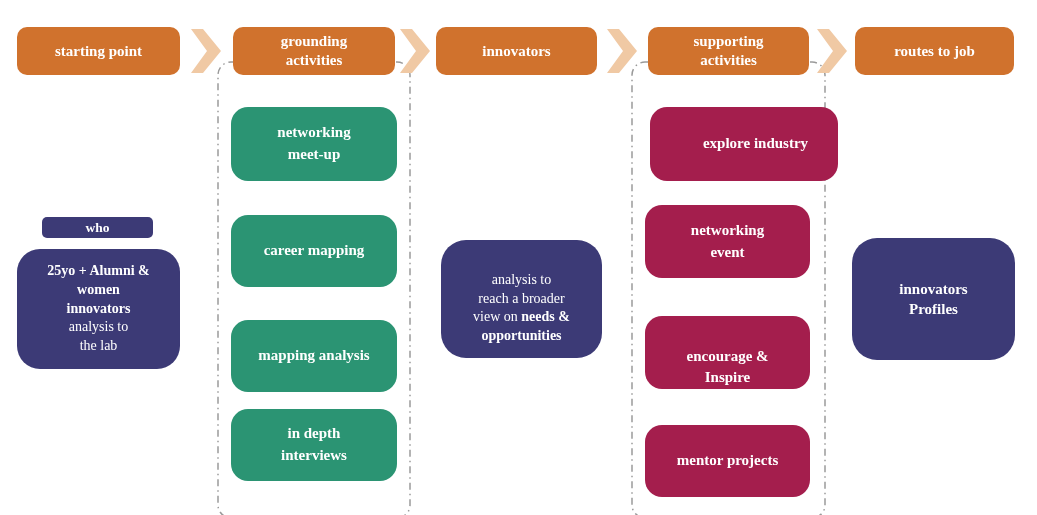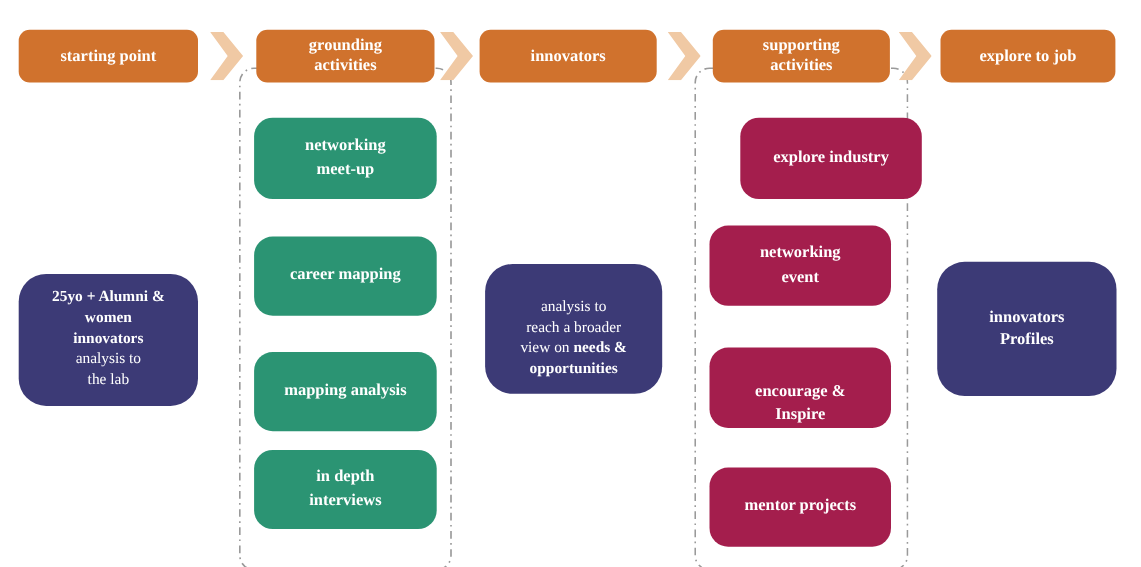--- a/index.html
+++ b/index.html
@@ -61,37 +61,40 @@
 activities</span>
   </div>
   <div class="abs stage" style="left:436px; top:8px; width:161px; height:48px;">
     <span>innovators</span>
   </div>
   <div class="abs stage" style="left:648px; top:8px; width:161px; height:48px;">
     <span>supporting
 activities</span>
   </div>
   <div class="abs stage" style="left:855px; top:8px; width:159px; height:48px;">
-    <span>explore to job</span>
+    <span>routes to job</span>
   </div>
 
   <svg class="abs chev" style="left:191px; top:10px;" width="30" height="44" viewBox="0 0 30 44">
     <polygon points="0,0 12,0 30,22 12,44 0,44 16,22"></polygon>
   </svg>
   <svg class="abs chev" style="left:400px; top:10px;" width="30" height="44" viewBox="0 0 30 44">
     <polygon points="0,0 12,0 30,22 12,44 0,44 16,22"></polygon>
   </svg>
   <svg class="abs chev" style="left:607px; top:10px;" width="30" height="44" viewBox="0 0 30 44">
     <polygon points="0,0 12,0 30,22 12,44 0,44 16,22"></polygon>
   </svg>
   <svg class="abs chev" style="left:817px; top:10px;" width="30" height="44" viewBox="0 0 30 44">
     <polygon points="0,0 12,0 30,22 12,44 0,44 16,22"></polygon>
   </svg>
 
-  <div class="abs card navy bignavy" style="left:17px; top:230px; width:163px; height:120px;">
+  <div class="abs card navy who" style="left:42px; top:198px; width:111px; height:21px;">
+    <span>who</span>
+  </div>
+  <div class="abs card navy bignavy" style="left:17px; top:230px; width:163px; height:120px;border-radius:23px;">
     <div class="bold">25yo + Alumni &amp;
 women
 innovators</div>
     <div>analysis to
 the lab</div>
   </div>
 
   <div class="abs card green" style="left:231px; top:88px; width:166px; height:74px;">
     <span>networking
 meet-up</span>
@@ -109,21 +112,21 @@
 
   <div class="abs card navy bignavy" style="left:441px; top:221px; width:161px; height:118px;">
     <div>
       <span>analysis to
 reach a broader
 view on </span><span class="bold">needs &amp;
 opportunities</span>
     </div>
   </div>
 
-  <div class="abs card crimson" style="left:673px; top:88px; width:165px; height:74px;">
+  <div class="abs card crimson" style="left:650px; top:88px; width:165px; height:74px;padding-left:23px;">
     <span>explore industry</span>
   </div>
   <div class="abs card crimson" style="left:645px; top:186px; width:165px; height:73px;">
     <span>networking
 event</span>
   </div>
   <div class="abs card crimson" style="left:645px; top:297px; width:165px; height:73px;align-items:flex-end;">
     <span>encourage &amp;
 Inspire</span>
   </div>

